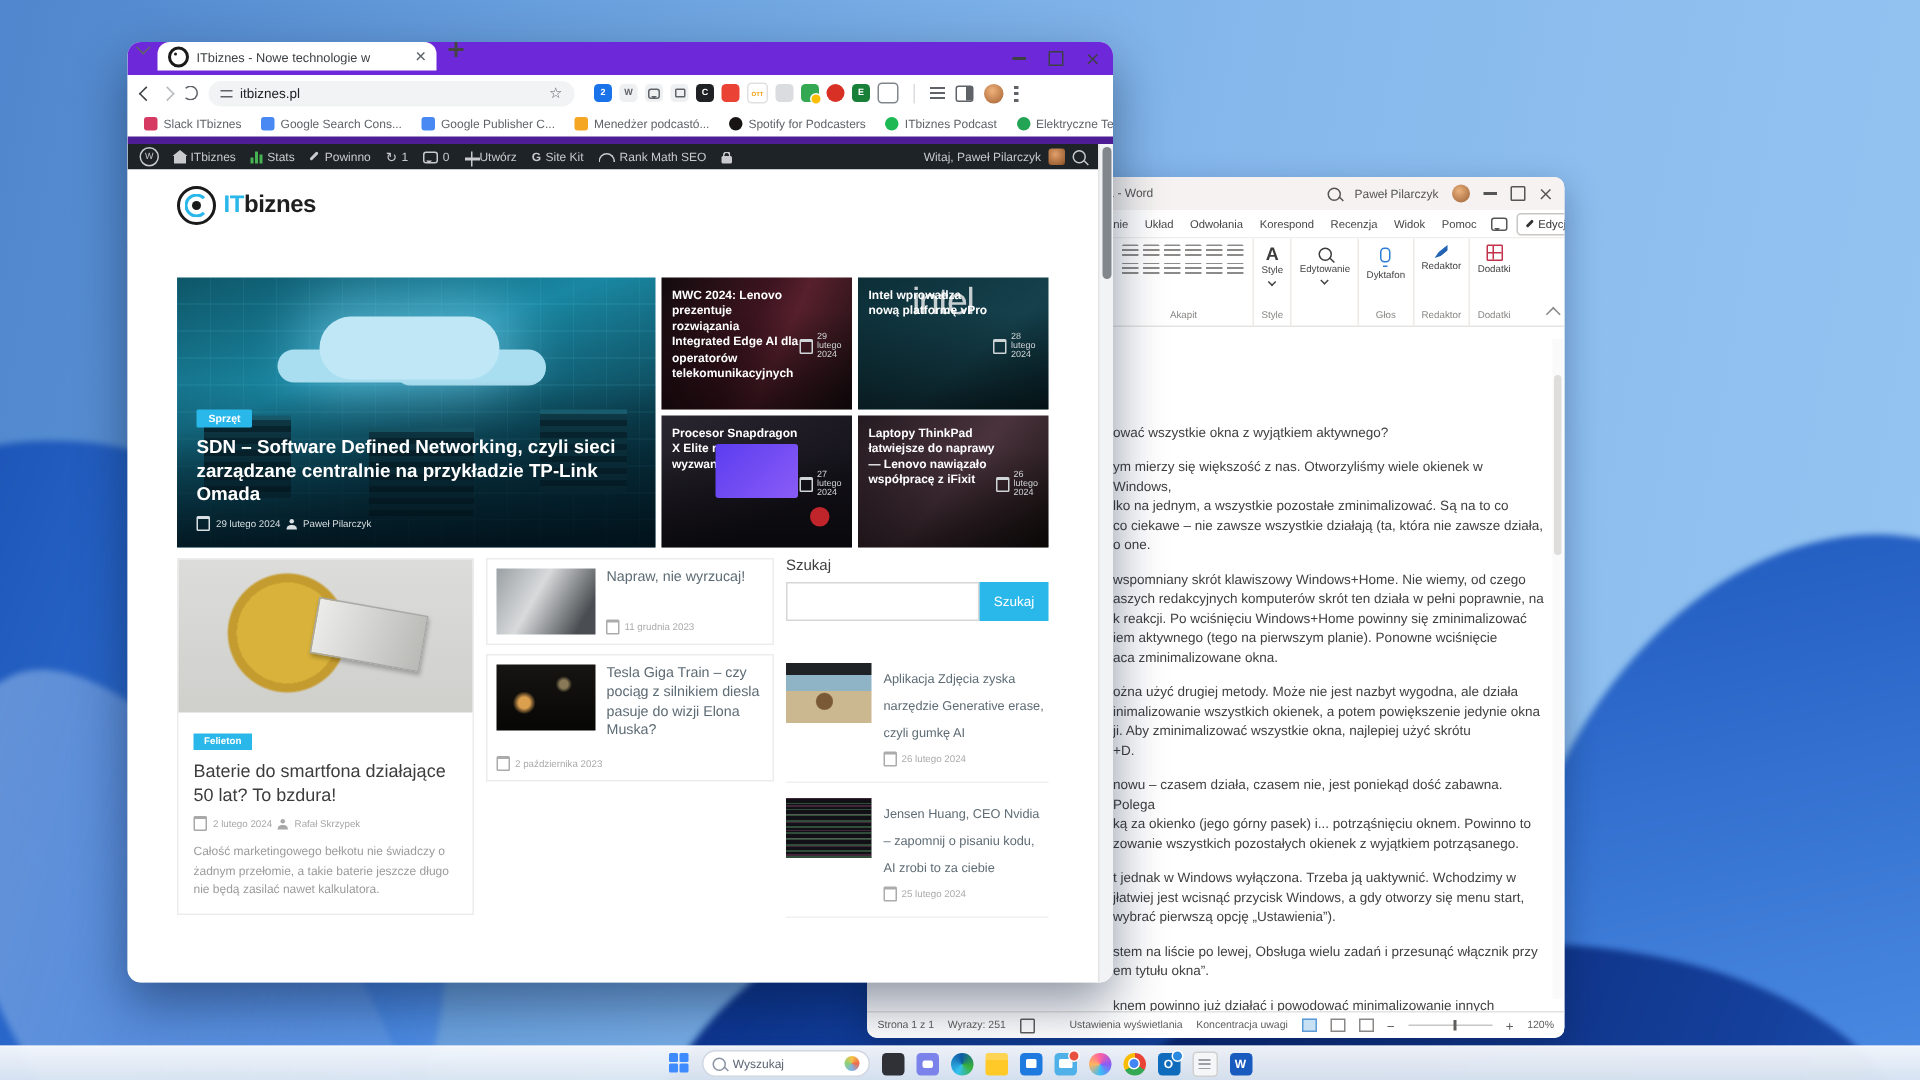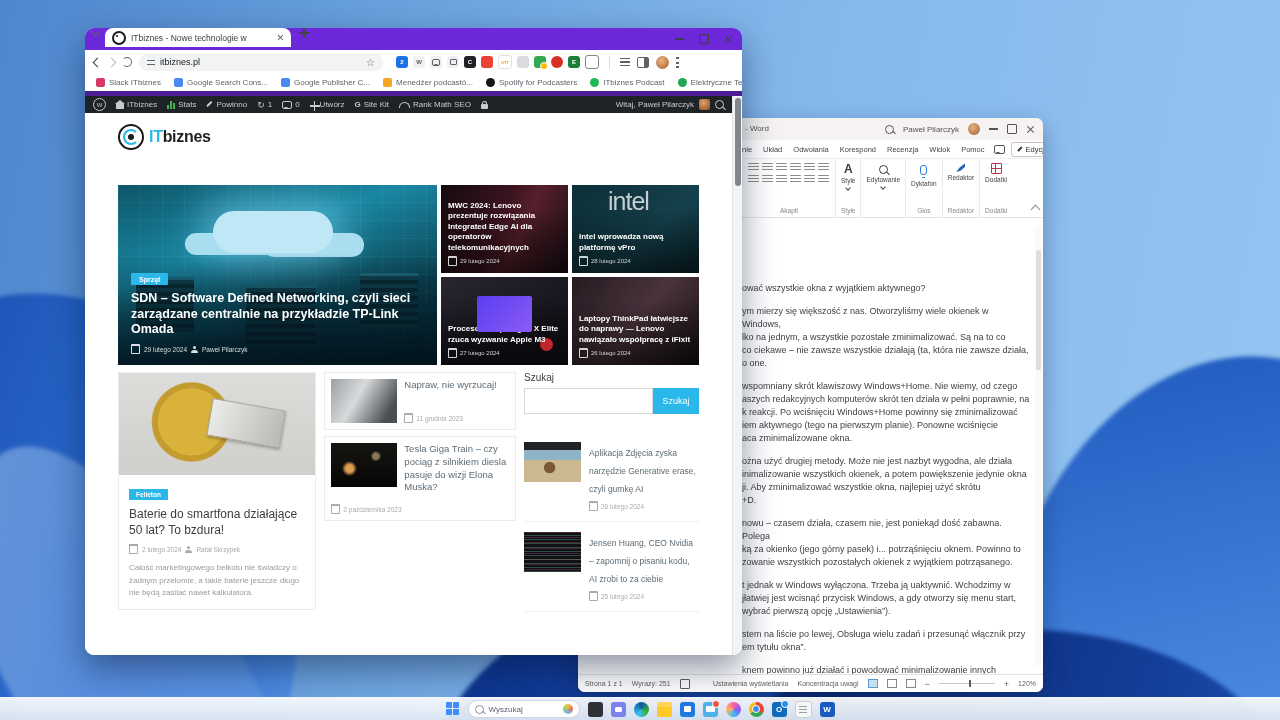--- a/index.html
+++ b/index.html
@@ -173,21 +173,21 @@
   .cloud{position:absolute;left:95px;top:26px;width:120px;height:42px;background:#bfe7f5;border-radius:40px;
     box-shadow:-38px 12px 0 -10px #a9ddf0,40px 13px 0 -9px #a9ddf0,0 0 36px 14px rgba(140,225,255,.45)}
   .srv{position:absolute;width:58px;height:52px;border-top:3px solid #1d6d80;background:
     repeating-linear-gradient(180deg,#11424f 0 4px,#0a2c36 4px 8px)}
   .srv.s1{left:18px;top:92px}.srv.s2{left:128px;top:100px;width:70px;height:58px}.srv.s3{left:242px;top:88px}
   .heroShade{position:absolute;inset:0;background:linear-gradient(180deg,transparent 38%,rgba(0,18,28,.55) 72%,rgba(0,12,20,.82))}
   .badge{position:relative;align-self:flex-start;background:var(--accent);color:#fff;font-size:7px;font-weight:bold;padding:2.5px 8px;border-radius:1px}
   .heroTitle{position:relative;color:#fff;font-size:12.5px;font-weight:bold;line-height:1.25;margin-top:6px}
   .heroMeta{position:relative;display:flex;align-items:center;gap:4px;margin-top:6px;font-size:6.5px;color:#d9dfe2}
   .heroGrid{display:grid;grid-template-columns:127px 127px;grid-auto-rows:88px;gap:4px}
-  .tile{position:relative;overflow:hidden;display:flex;flex-direction:column;justify-content:flex-end;padding:7px}
+  .tile{position:relative;overflow:hidden;display:flex;flex-direction:row;justify-content:flex-end;padding:7px}
   .tile::before{content:"";position:absolute;inset:0;background:linear-gradient(180deg,transparent 25%,rgba(0,0,0,.55))}
   .tile .tl{position:relative;font-size:8px;font-weight:bold;color:#fff;line-height:1.3}
   .tile .dt{position:relative;display:flex;align-items:center;gap:3px;margin-top:3px;font-size:6px;color:#cfd4d7}
   .img-mwc{background:linear-gradient(115deg,#120b0d,#3d1420 45%,#57202c 60%,#1a0e12)}
   .img-intel{background:linear-gradient(140deg,#0c2e37,#15414d 60%,#0a2830)}
   .intel-word{position:absolute;top:2px;left:36px;font-size:25px;font-weight:normal;color:#c7ced1;letter-spacing:-1px}
   .img-snap{background:linear-gradient(150deg,#2a2630,#14121a 70%)}
   .img-snap::after{content:"";position:absolute;left:28%;top:22%;width:44%;height:40%;background:linear-gradient(135deg,#5b3df0,#8a5cf6);border-radius:2px}
   .img-snap i{position:absolute;right:12%;bottom:16%;width:13px;height:13px;border-radius:50%;background:#c0252c}
   .img-think{background:linear-gradient(130deg,#241a20,#4a333d 50%,#16100f)}

